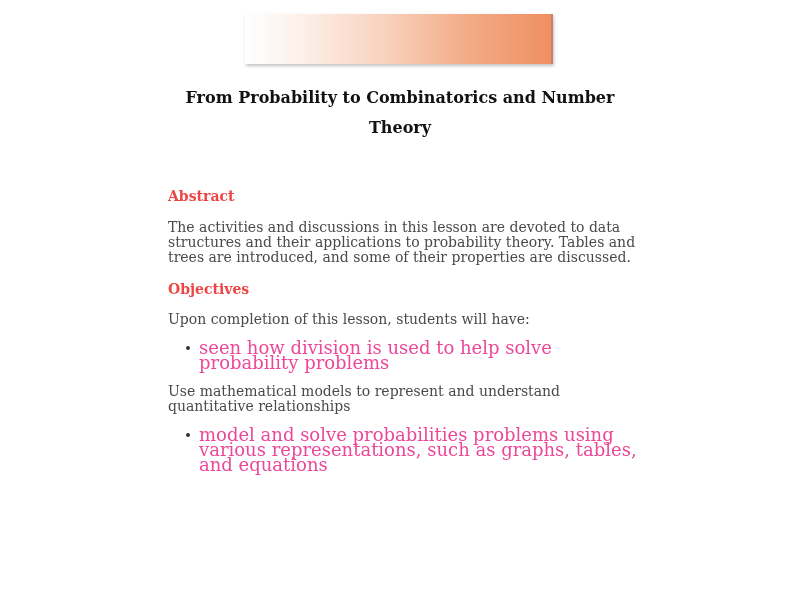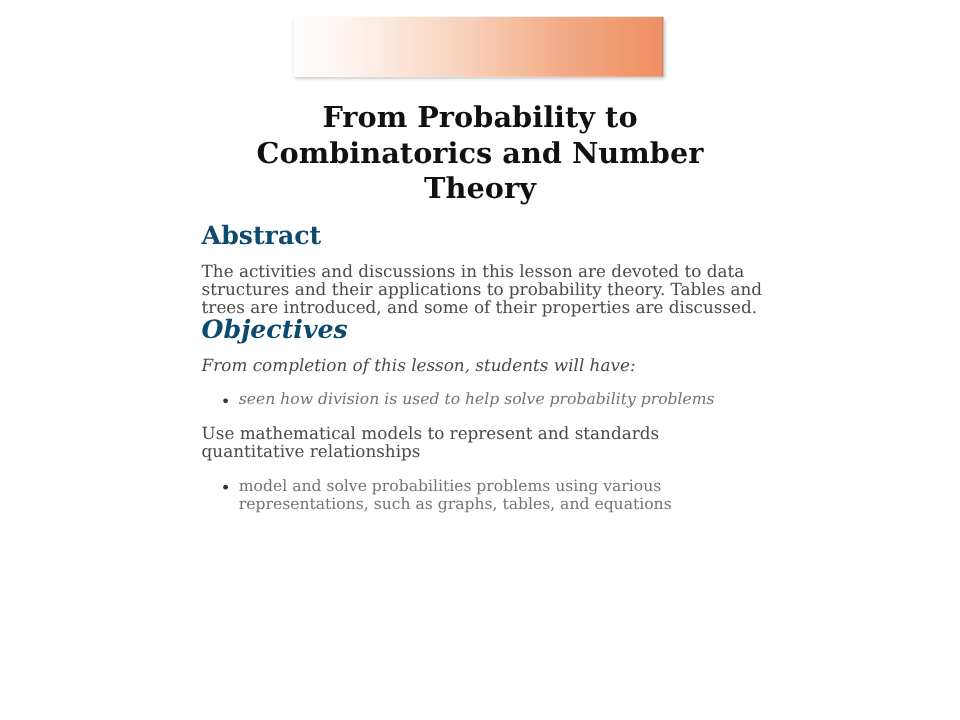--- a/index.html
+++ b/index.html
@@ -31,54 +31,54 @@
     }
     .title {
       position: absolute;
       left: 168px;
       width: 464px;
       top: 83px;
       margin: 0;
       text-align: center;
       font-family: "DejaVu Serif", serif;
       font-weight: bold;
-      font-size: 24px;
+      font-size: 16px;
       line-height: 29.5px;
       color: #111111;
     }
     .content {
       position: absolute;
       left: 168px;
       top: 186px;
       width: 470px;
     }
     h2 {
       font-family: "DejaVu Serif", serif;
       font-weight: bold;
-      font-size: 21px;
-      color: #0c4a6e;
+      font-size: 14px;
+      color: #ef4444;
       margin: 0;
       line-height: 20px;
     }
     p {
       margin: 0;
       font-size: 14px;
       line-height: 15px;
       color: #4a4a4a;
     }
     ul {
       margin: 0;
       padding-left: 31px;
       list-style: none;
     }
     li {
       position: relative;
-      font-size: 13px;
+      font-size: 18px;
       line-height: 15px;
-      color: #737373;
+      color: #ec4899;
     }
     li::before {
       content: "";
       position: absolute;
       left: -13px;
       top: 6px;
       width: 4px;
       height: 4px;
       border-radius: 50%;
       background: #333;
@@ -100,29 +100,29 @@
 
 <h1 class="title">From Probability to Combinatorics and Number Theory</h1>
 
 <div class="content">
 
   <section>
     <h2>Abstract</h2>
     <p style="margin-top:14px;">The activities and discussions in this lesson are devoted to data structures and their applications to probability theory. Tables and trees are introduced, and some of their properties are discussed.</p>
   </section>
 
-  <section style="font-style:italic;">
+  <section style="margin-top:14px;">
     <h2>Objectives</h2>
-    <p style="margin-top:13px;">From completion of this lesson, students will have:</p>
+    <p style="margin-top:13px;">Upon completion of this lesson, students will have:</p>
     <ul style="margin-top:13px;">
       <li>seen how division is used to help solve probability problems</li>
     </ul>
   </section>
 
   <section style="margin-top:14px;">
-    <p style="margin-top:13px;">Use mathematical models to represent and standards quantitative relationships</p>
+    <p style="margin-top:13px;">Use mathematical models to represent and understand quantitative relationships</p>
     <ul style="margin-top:13px;">
       <li>model and solve probabilities problems using various representations, such as graphs, tables, and equations</li>
     </ul>
 
   </section>
 
 </div>
 
 </body></html>

